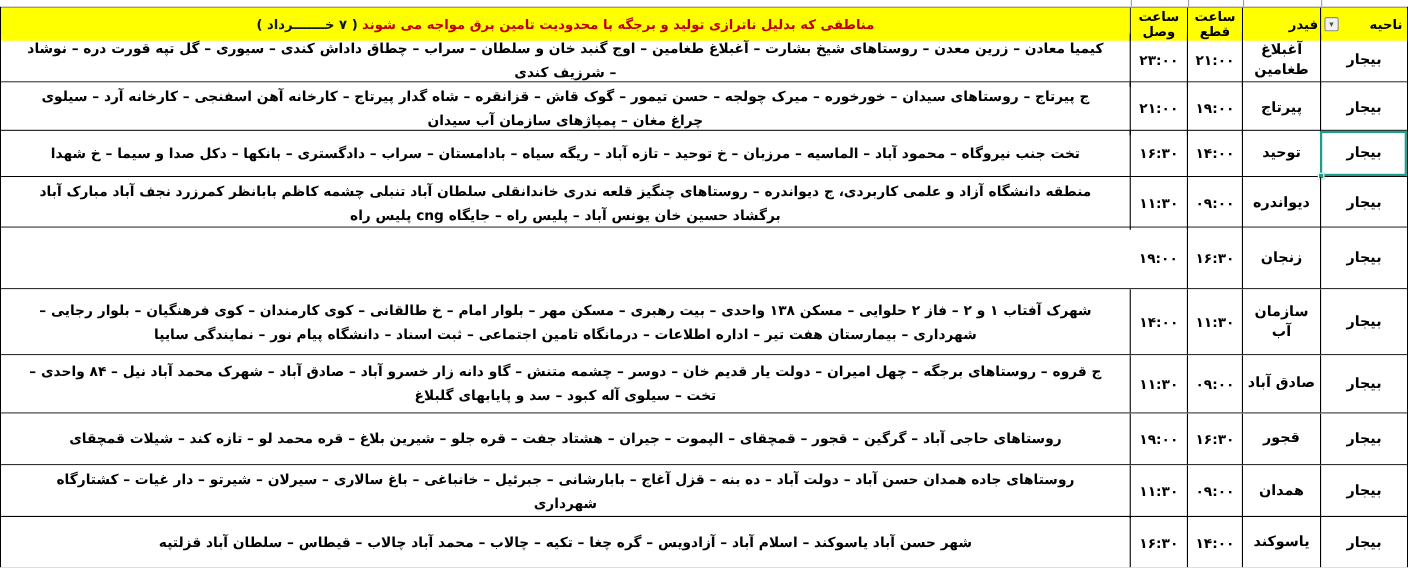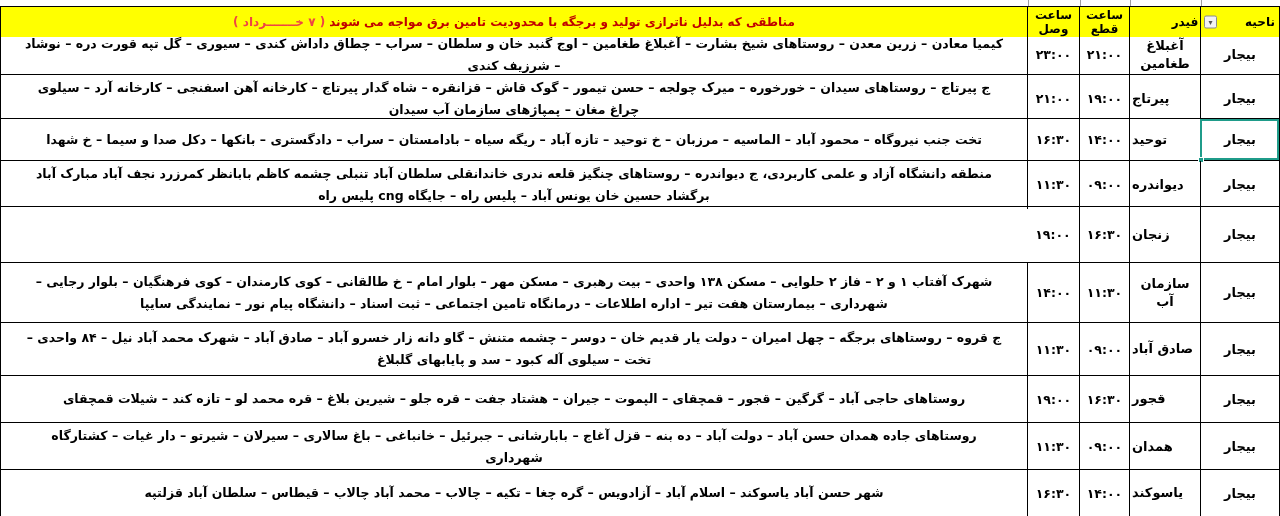--- a/index.html
+++ b/index.html
@@ -31,21 +31,21 @@
   
   .hrow { height:24px; background:#ffff00; }
   .hrow .cell { background:#ffff00; font-size:12px; }
   .hcell-region { font-size:13px;padding-left:42px; }
   .hcell-time { font-size:10.5px; }
   .title-cell { font-size:13.5px; gap:4px; }
   .title-main { }
   .title-date { }
 
   .region-cell { font-size:13px;justify-content:center; }
-  .feeder-cell { font-size:13px; line-height:1.35;justify-content:flex-end; }
+  .feeder-cell { font-size:13px; line-height:1.35; }
   .time-cell { font-size:12.5px; letter-spacing:.5px; }
   .areas-cell {
     font-size:12.5px; line-height:1.75; padding:2px 21px;
     justify-content:center;
   }
 
   
   .filter-box {
     position:absolute; left:3px; top:50%; transform:translateY(-50%);
     width:13px; height:13px; background:#f2f2f2;
@@ -85,21 +85,21 @@
         <span>فیدر</span>
       </div>
       <div class="cell hcell-time">
         <span>ساعت قطع</span>
       </div>
       <div class="cell hcell-time">
         <span>ساعت وصل</span>
       </div>
       <div class="cell title-cell">
         <span class="title-main" id="title-main" style="color: rgb(192, 0, 0);">مناطقی که بدلیل ناترازی تولید و برجگه با محدودیت تامین برق مواجه می شوند</span>
-        <span class="title-date" id="title-date" style="color: #ef4444;">( ۷ خـــــــرداد )</span>
+        <span class="title-date" id="title-date" style="color: #0f172a;">( ۷ خـــــــرداد )</span>
       </div>
     </div>
 
     <div id="table-body">
   <div class="trow" style="height: 44px;">
     <div class="cell region-cell">
       <span>بیجار</span>
 
     </div>
     <div class="cell feeder-cell">

